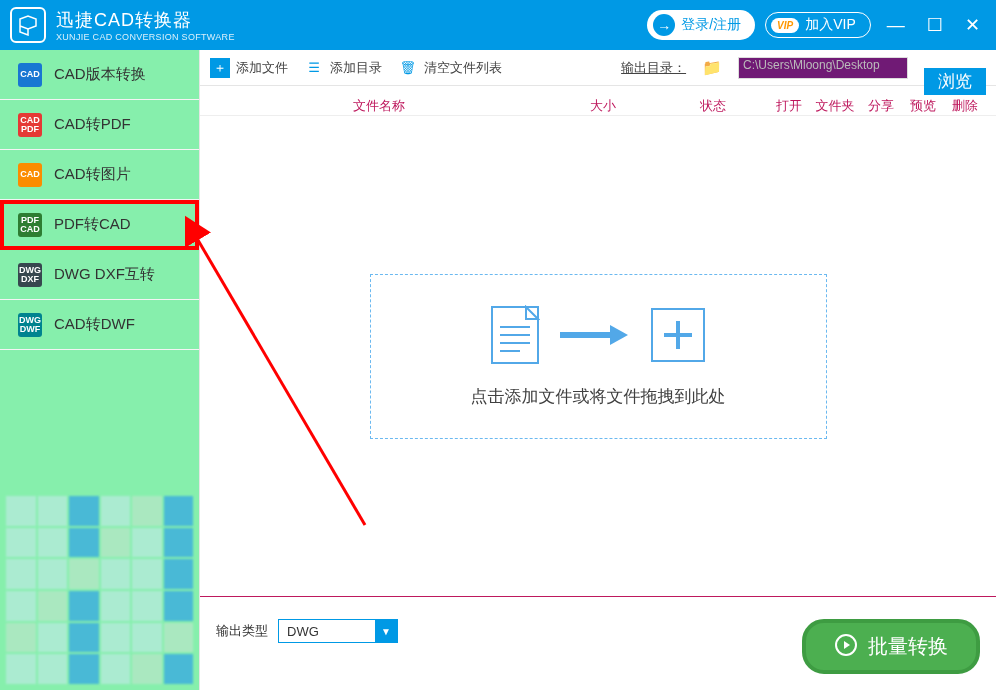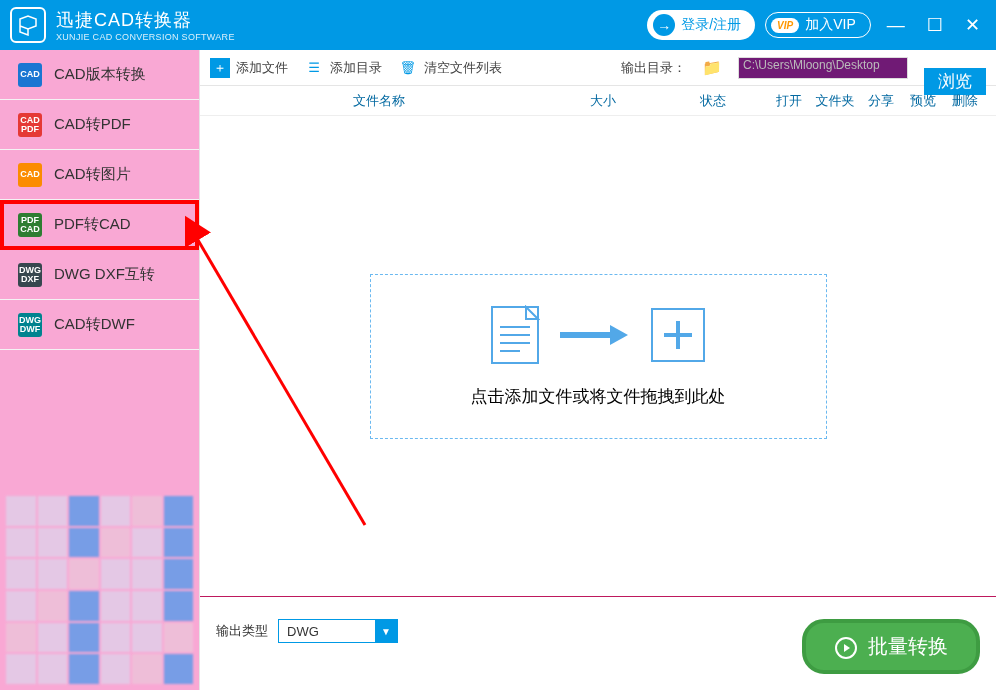--- a/index.html
+++ b/index.html
@@ -10,50 +10,50 @@
 .title-text { display: flex; flex-direction: column; justify-content: center; }
 .title-main { font-size: 18px; font-weight: 500; letter-spacing: 1px; }
 .title-sub { font-size: 9px; opacity: 0.85; letter-spacing: 0.3px; }
 .titlebar-right { margin-left: auto; display: flex; align-items: center; gap: 10px; }
 .pill-btn { background: #fff; color: #0099e5; border-radius: 16px; padding: 4px 14px 4px 6px; display: flex; align-items: center; gap: 6px; font-size: 14px; cursor: pointer; }
 .pill-btn .circ { width: 22px; height: 22px; border-radius: 50%; background: #0099e5; color: #fff; display: flex; align-items: center; justify-content: center; font-size: 14px; }
 .vip-btn { border: 1px solid #fff; border-radius: 16px; padding: 3px 14px 3px 5px; display: flex; align-items: center; gap: 6px; font-size: 14px; cursor: pointer; color: #fff; }
 .vip-btn .vip-badge { background: #fff; color: #ff9800; font-size: 10px; font-weight: bold; border-radius: 10px; padding: 2px 6px; font-style: italic; }
 .win-ctrl { font-size: 18px; cursor: pointer; padding: 0 6px; }
 .body-area { flex: 1; display: flex; min-height: 0; }
-.sidebar { width: 200px; background: #f9a8d4; border-right: 1px solid #e5e5e5; display: flex; flex-direction: column; }
+.sidebar { width: 200px; background: #86efac; border-right: 1px solid #e5e5e5; display: flex; flex-direction: column; }
 .side-item { height: 50px; display: flex; align-items: center; padding: 0 18px; gap: 12px; font-size: 15px; color: #333; cursor: pointer; border-bottom: 1px solid #f4f4f4; }
 .side-item.selected { outline: 4px solid #ff0000; outline-offset: -4px; position: relative; z-index: 5; }
 .side-icon { width: 24px; height: 24px; border-radius: 3px; display: flex; align-items: center; justify-content: center; font-size: 9px; color: #fff; font-weight: bold; line-height: 1; text-align: center; }
 .sidebar-bottom { margin-top: auto; height: 200px; display: grid; grid-template-columns: repeat(6, 1fr); grid-template-rows: repeat(6, 1fr); padding: 6px; gap: 2px; }
 .sidebar-bottom div { background: #d0e8f7; opacity: 0.5; filter: blur(1px); }
 .sidebar-bottom div:nth-child(3n) { background: #2196f3; opacity: 0.6; }
 .sidebar-bottom div:nth-child(5n) { background: #e0e0e0; opacity: 0.4; }
 .main { flex: 1; display: flex; flex-direction: column; background: #fff; }
 .toolbar { height: 36px; display: flex; align-items: center; padding: 0 10px; gap: 16px; border-bottom: 1px solid #e5e5e5; font-size: 13px; color: #444; }
 .tool-btn { display: flex; align-items: center; gap: 6px; cursor: pointer; }
 .tool-icon { width: 20px; height: 20px; display: flex; align-items: center; justify-content: center; color: #0099e5; }
-.outdir-label { margin-left: auto; }
+.outdir-label { margin-left: auto; text-decoration: underline; }
 .folder-icon { color: #ffb300; font-size: 16px; }
 .outdir-path { width: 170px; border: 1px solid #ddd; height: 22px; font-size: 12px; color: #bbb; padding: 0 4px; background: #701a75; overflow: hidden; white-space: nowrap; }
 .browse-btn { background: #0099e5; color: #fff; font-size: 17px; padding: 2px 14px; cursor: pointer; margin-top: 28px; }
-.list-header { height: 30px; display: flex; align-items: center; padding: 0 10px; font-size: 13px; color: #0369a1; border-bottom: 1px solid #eee; }
+.list-header { height: 30px; display: flex; align-items: flex-end; padding: 0 10px; font-size: 13px; color: #be185d; border-bottom: 1px solid #eee; }
 .col-name { flex: 1; text-align: center; }
 .col-size { width: 110px; text-align: center; }
 .col-status { width: 110px; text-align: center; }
 .col-btn { width: 42px; text-align: center; }
 .drop-area { flex: 1; display: flex; align-items: center; justify-content: center; }
 .drop-box { border: 1px dashed #6bb9f0; padding: 30px 100px; text-align: center; cursor: pointer; }
 .drop-graphics { display: flex; align-items: center; justify-content: center; gap: 20px; margin-bottom: 20px; }
-.drop-text { color: #000000; font-size: 17px; }
+.drop-text { color: #404040; font-size: 17px; }
 .bottom-bar { height: 94px; border-top: 1px solid #be185d; padding: 22px 16px; position: relative; }
 .outtype-row { display: flex; align-items: center; gap: 10px; font-size: 13px; color: #333; }
 .outtype-select { width: 120px; height: 24px; border: 1px solid #0099e5; display: flex; align-items: center; justify-content: space-between; padding: 0 0 0 8px; font-size: 13px; cursor: pointer; }
 .outtype-select .dd-btn { width: 22px; height: 100%; background: #0099e5; color: #fff; display: flex; align-items: center; justify-content: center; font-size: 10px; }
-.convert-btn { position: absolute; right: 16px; bottom: 16px; background: #4caf50; color: #fff; border-radius: 22px; padding: 10px 28px; font-size: 20px; display: flex; align-items: flex-end; gap: 10px; cursor: pointer; border: 4px solid #3e9c42; margin-top: 31px; }
+.convert-btn { position: absolute; right: 16px; bottom: 16px; background: #4caf50; color: #fff; border-radius: 22px; padding: 10px 28px; font-size: 20px; display: flex; align-items: flex-start; gap: 10px; cursor: pointer; border: 4px solid #3e9c42; margin-top: 31px; }
 .arrow-annot { position: absolute; left: 185px; top: 215px; pointer-events: none; z-index: 10; }
 </style>
 </head>
 <body>
 
 <div class="window">
   <div class="titlebar">
     <div class="logo-box">
       <svg width="22" height="22" viewBox="0 0 22 22">
           <path d="M3 5 L11 2 L19 5 L19 12 L11 15 L3 12 Z M3 12 L3 18 L11 21 L11 15" fill="none" stroke="#fff" stroke-width="1.5"></path>

